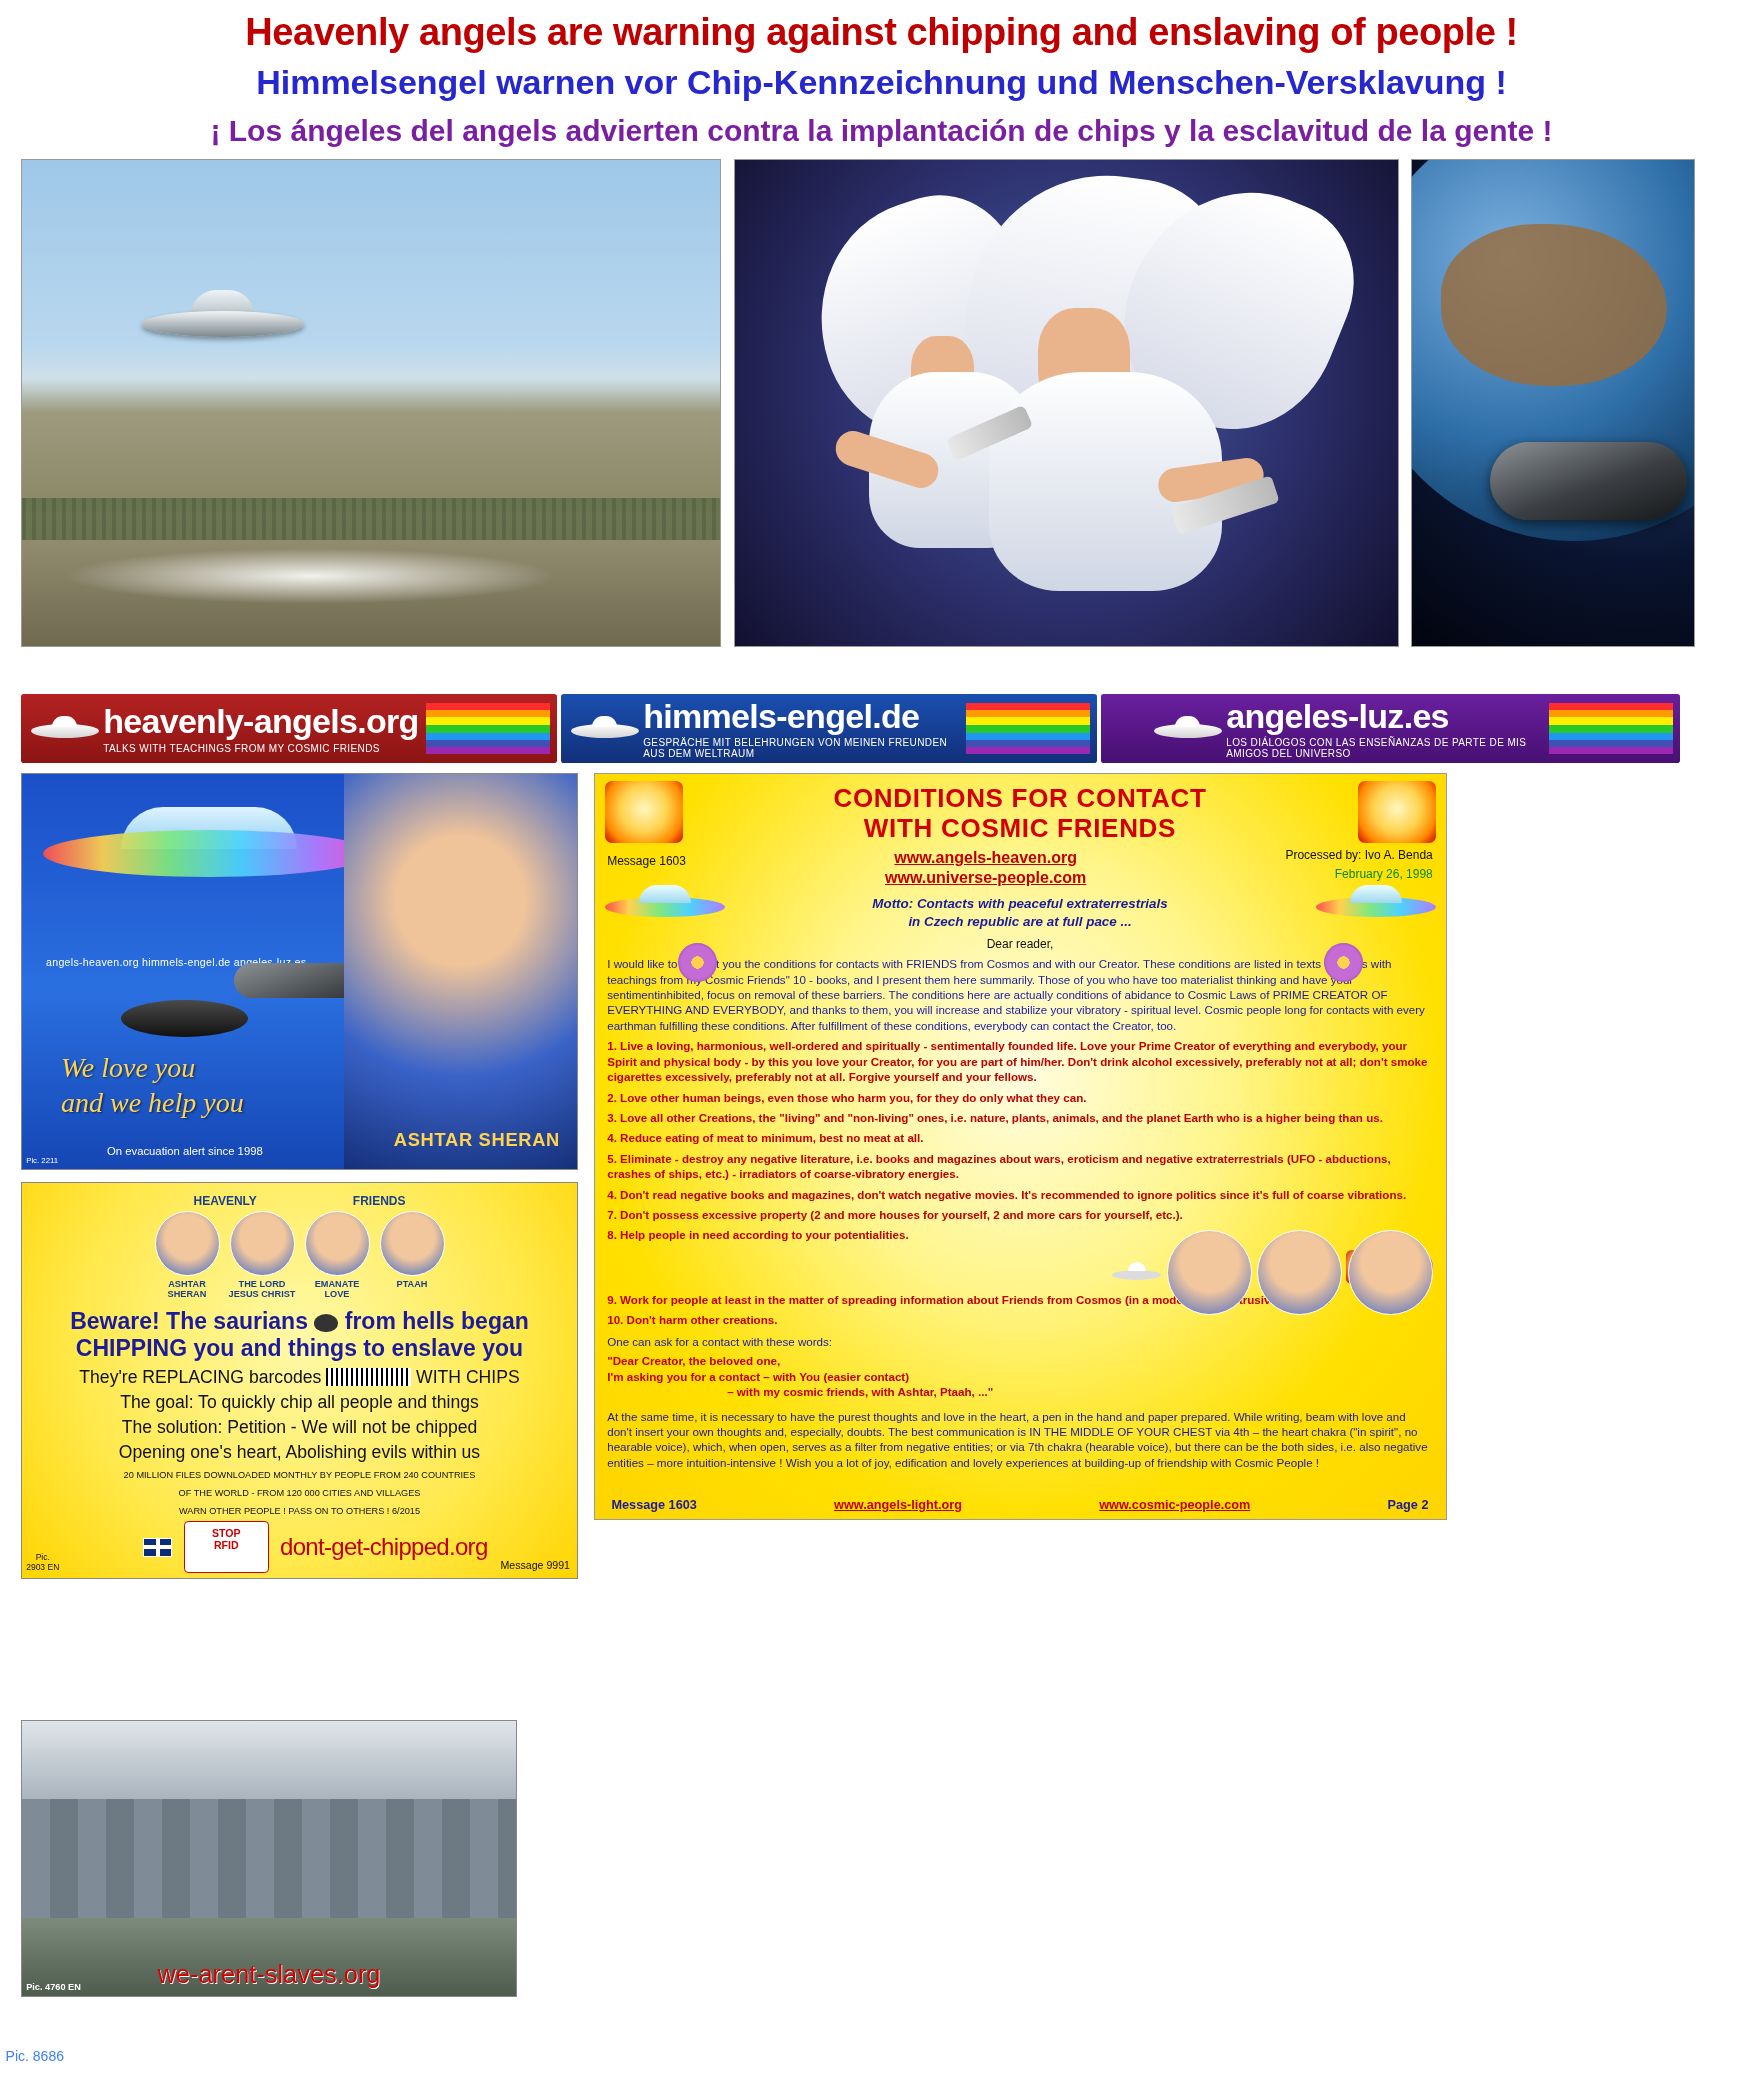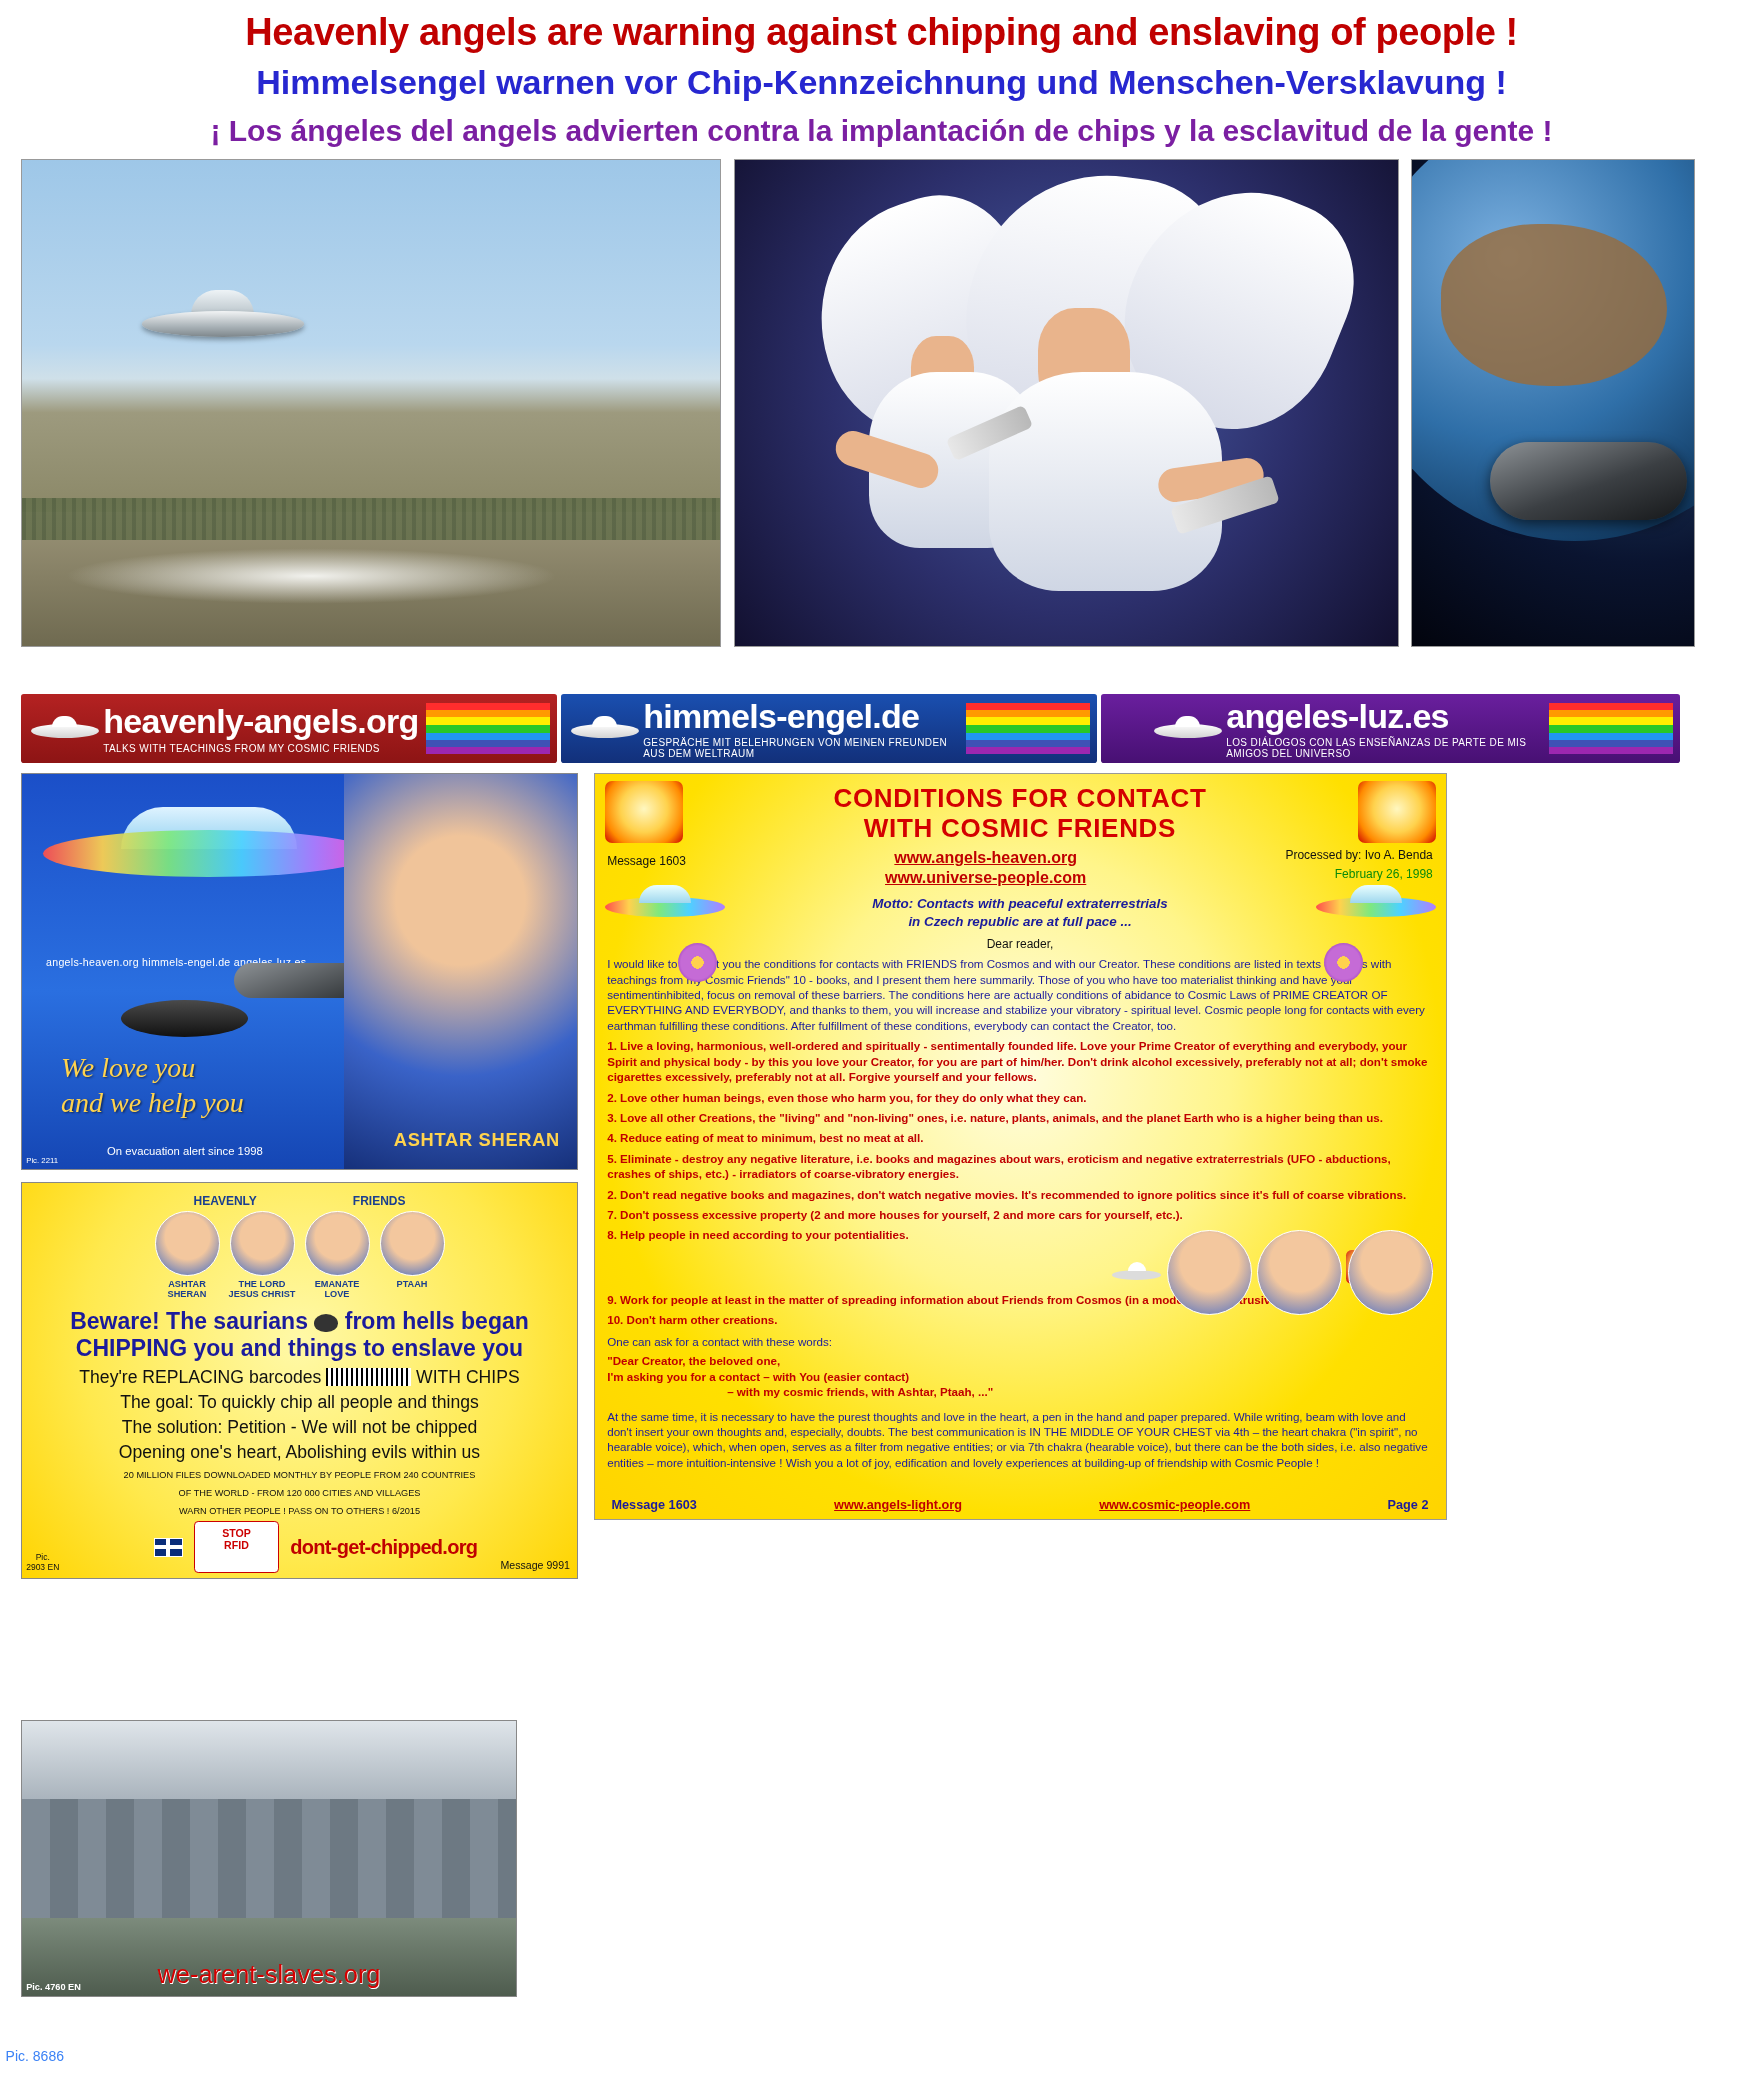--- a/index.html
+++ b/index.html
@@ -75,21 +75,21 @@
   .pr .circle{width:63px;height:63px;border-radius:50%;margin:0 auto;background:radial-gradient(circle at 50% 40%,#f3c79e 0 45%,#2a5ec9 100%);border:1.4px solid #fff;}
   .pr .lbl{font-size:9.2px;font-weight:bold;color:#1b3f8f;margin-top:2.8px;line-height:1.15;}
   .hdr-mini{position:absolute;top:11.3px;left:0;width:100%;display:flex;justify-content:center;gap:96px;font-size:12px;font-weight:bold;color:#1b3f8f;}
   .p2-h1{font-size:23px;font-weight:bold;color:#1b1b9c;margin-top:8.5px;}
   .p2-h2{font-size:23px;font-weight:bold;color:#1b1b9c;}
   .p2-l{font-size:17.6px;color:#111;margin-top:4.2px;}
   .barcode{display:inline-block;width:85px;height:18.3px;vertical-align:-3.5px;background:repeating-linear-gradient(90deg,#000 0 2.1px,#fff 2.1px 5px);}
   .alien{display:inline-block;width:24px;height:18.3px;border-radius:50% 50% 46% 46%;background:#333;vertical-align:-2.8px;position:relative;}
   .p2-small{font-size:9.2px;color:#111;margin-top:5.6px;line-height:1.35;}
   .stoprfid{display:inline-block;width:85px;height:52px;background:#fff;border:1.4px solid #c00;border-radius:4.2px;color:#c00;font-weight:bold;font-size:10.6px;line-height:1.1;padding-top:5.6px;box-sizing:border-box;}
-  .p2-dom{font-size:20px;font-weight:bold;color:#c00000;letter-spacing:-0.7px;}
+  .p2-dom{font-size:24px;font-weight:normal;color:#c00000;letter-spacing:-0.7px;}
   .p2-foot{font-size:13.4px;color:#1b1b9c;margin-top:1.4px;}
   .p2-pic{position:absolute;left:4.2px;bottom:5.6px;font-size:8.5px;color:#111;}
   .p2-msg{position:absolute;right:7px;bottom:7px;font-size:10.6px;color:#111;}
   .flag{display:inline-block;width:27px;height:17px;background:linear-gradient(#0a2d7a,#0a2d7a);position:relative;vertical-align:-3.5px;border:0.7px solid #fff;}
   .flag:before{content:"";position:absolute;left:0;top:6.3px;width:100%;height:4.2px;background:#fff;}
   .flag:after{content:"";position:absolute;left:11.3px;top:0;width:4.2px;height:100%;background:#fff;}
 
   
   .factory{margin-top:141px;width:494px;height:275px;border:0.7px solid #888;position:relative;background:linear-gradient(#b9c3cc 0 30%,#8d99a6 30% 60%,#5d6b78 60% 100%);overflow:hidden;}
   .fac-ceil{position:absolute;left:0;top:0;width:100%;height:78px;background:linear-gradient(#dfe5ea,#aab4bd);}
@@ -348,21 +348,21 @@
 
       <div class="p3-dear">Dear reader,</div>
 
       <div class="p3-body">
         <p class="bl" style="font-weight:normal;">I would like to present you the conditions for contacts with FRIENDS from Cosmos and with our Creator. These conditions are listed in texts of "Talks with teachings from my Cosmic Friends" 10 - books, and I present them here summarily. Those of you who have too materialist thinking and have your sentimentinhibited, focus on removal of these barriers. The conditions here are actually conditions of abidance to Cosmic Laws of PRIME CREATOR OF EVERYTHING AND EVERYBODY, and thanks to them, you will increase and stabilize your vibratory - spiritual level. Cosmic people long for contacts with every earthman fulfilling these conditions. After fulfillment of these conditions, everybody can contact the Creator, too.</p>
         <p class="rd">1. Live a loving, harmonious, well-ordered and spiritually - sentimentally founded life. Love your Prime Creator of everything and everybody, your Spirit and physical body - by this you love your Creator, for you are part of him/her. Don't drink alcohol excessively, preferably not at all; don't smoke cigarettes excessively, preferably not at all. Forgive yourself and your fellows.</p>
         <p class="rd">2. Love other human beings, even those who harm you, for they do only what they can.</p>
         <p class="rd">3. Love all other Creations, the "living" and "non-living" ones, i.e. nature, plants, animals, and the planet Earth who is a higher being than us.</p>
         <p class="rd">4. Reduce eating of meat to minimum, best no meat at all.</p>
         <p class="rd">5. Eliminate - destroy any negative literature, i.e. books and magazines about wars, eroticism and negative extraterrestrials (UFO - abductions, crashes of ships, etc.) - irradiators of coarse-vibratory energies.</p>
-        <p class="rd">2. Don't read negative books and magazines, don't watch negative movies. It's recommended to ignore politics since it's full of coarse vibrations.</p>
+        <p class="rd">4. Don't read negative books and magazines, don't watch negative movies. It's recommended to ignore politics since it's full of coarse vibrations.</p>
         <p class="rd">7. Don't possess excessive property (2 and more houses for yourself, 2 and more cars for yourself, etc.).</p>
         <p class="rd">8. Help people in need according to your potentialities.</p>
 
         <div class="row-emb">
           <div class="flower" style="position:static;"></div>
           <div class="heart-small"></div>
           <div class="flower" style="position:static;"></div>
         </div>
 
         <p class="rd">9. Work for people at least in the matter of spreading information about Friends from Cosmos (in a moderate, unobtrusive manner).</p>

